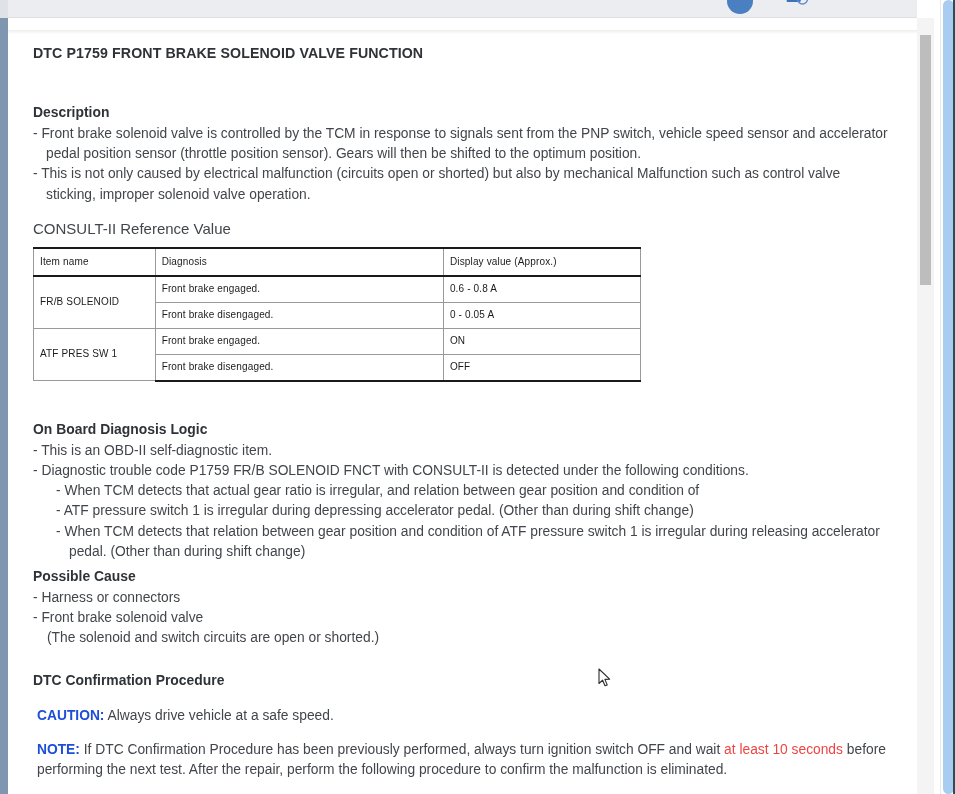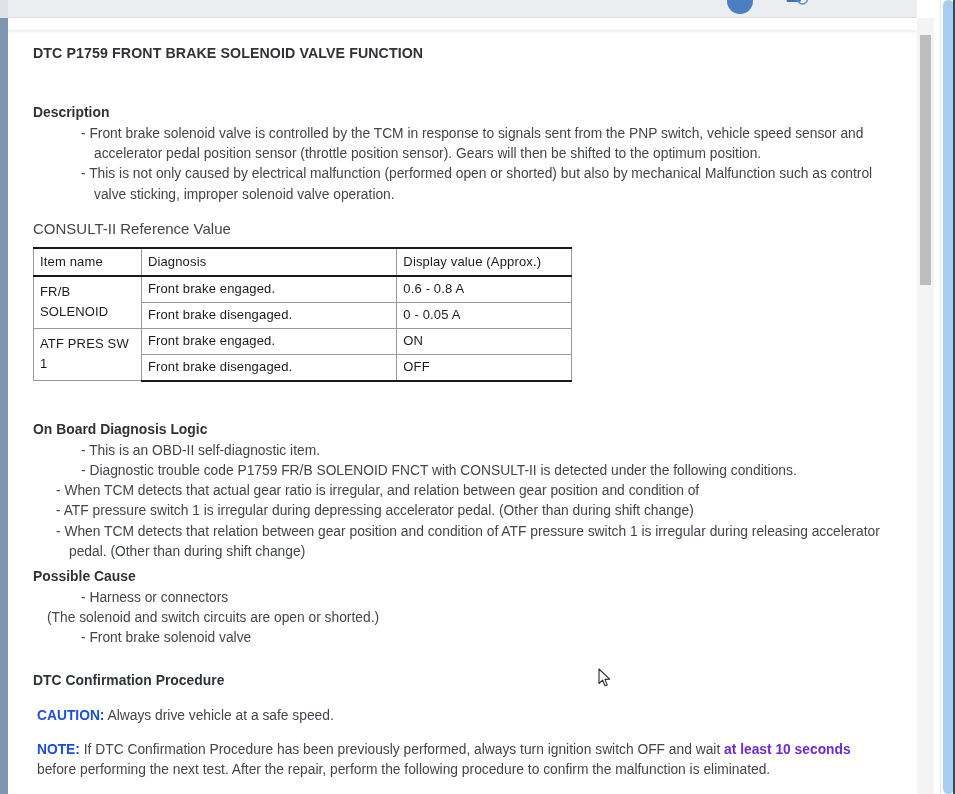--- a/index.html
+++ b/index.html
@@ -143,45 +143,45 @@
     margin-top: 30px;
     margin-bottom: 2px;
   }
 
   p.body-line {
     font-size: 13.8px;
     color: #42464b;
     line-height: 20.2px;
     margin: 0;
   }
-  p.body-line.indent1 { padding-left: 13px; text-indent: -13px; margin-left: 48px; }
+  p.body-line.indent1 { padding-left: 13px; text-indent: -13px; }
   p.body-line.indent2 { padding-left: 36px; text-indent: -13px; }
   p.body-line.indent-cont { padding-left: 14px; }
 
   p.plain-label {
     font-size: 15px;
     color: #42464b;
     margin: 0;
   }
 
   .spacer-sm { height: 14px; }
   .spacer-md { height: 27px; }
 
   .lead-label { font-weight: bold; color: #1d4ed8; }
-  .bold-inline { font-weight: bold; color: #6d28d9; }
+  .bold-inline { font-weight: normal; color: #ef4444; }
 
   
   .ref-table-wrap {
     margin-top: 8px;
     width: 539px;
   }
   table.ref-table {
     border-collapse: collapse;
-    width: 539px;
-    font-size: 13px;
+    width: 608px;
+    font-size: 10px;
     color: #1b1b1b;
     font-family: "Liberation Sans", sans-serif;
   }
   table.ref-table td {
     border: 1px solid #9a9a9a;
     padding: 2px 6px 3px 6px;
     height: 16px;
     vertical-align: middle;
     letter-spacing: 0.15px;
   }
@@ -232,21 +232,21 @@
     <div class="doc-top-shadow"></div>
 
     <div class="doc">
 
       <h1 class="doc-title">DTC P1759 FRONT BRAKE SOLENOID VALVE FUNCTION</h1>
 
       <div class="spacer-md"></div>
 
       <h2 class="sec-head" style="margin-top:12px">Description</h2>
       <p class="body-line indent1">-  Front brake solenoid valve is controlled by the TCM in response to signals sent from the PNP switch, vehicle speed sensor and accelerator pedal position sensor (throttle position sensor). Gears will then be shifted to the optimum position.</p>
-      <p class="body-line indent1">-  This is not only caused by electrical malfunction (performed open or shorted) but also by mechanical Malfunction such as control valve sticking, improper solenoid valve operation.</p>
+      <p class="body-line indent1">-  This is not only caused by electrical malfunction (circuits open or shorted) but also by mechanical Malfunction such as control valve sticking, improper solenoid valve operation.</p>
 
       <div class="spacer-sm"></div>
 
       <p class="plain-label">CONSULT-II Reference Value</p>
 
       <div class="ref-table-wrap">
         <table class="ref-table">
           <tbody>
             <tr class="head-row">
               <td class="col-item">Item name</td>
@@ -279,22 +279,22 @@
 
       <h2 class="sec-head" style="margin-top:37px">On Board Diagnosis Logic</h2>
       <p class="body-line indent1">-  This is an OBD-II self-diagnostic item.</p>
       <p class="body-line indent1">-  Diagnostic trouble code P1759 FR/B SOLENOID FNCT with CONSULT-II is detected under the following conditions.</p>
       <p class="body-line indent2">-  When TCM detects that actual gear ratio is irregular, and relation between gear position and condition of</p>
       <p class="body-line indent2">-  ATF pressure switch 1 is irregular during depressing accelerator pedal. (Other than during shift change)</p>
       <p class="body-line indent2">-  When TCM detects that relation between gear position and condition of ATF pressure switch 1 is irregular during releasing accelerator pedal. (Other than during shift change)</p>
 
       <h2 class="sec-head" style="margin-top:4px">Possible Cause</h2>
       <p class="body-line indent1">-  Harness or connectors</p>
+      <p class="body-line indent1">-  Front brake solenoid valve</p>
       <p class="body-line indent-cont">(The solenoid and switch circuits are open or shorted.)</p>
-      <p class="body-line indent1">-  Front brake solenoid valve</p>
 
       <h2 class="sec-head" style="margin-top:21px">DTC Confirmation Procedure</h2>
 
       <div class="spacer-sm"></div>
 
       <p class="body-line" style="padding-left:4px"><span class="lead-label">CAUTION:</span><span> Always drive vehicle at a safe speed.</span></p>
 
       <div class="spacer-sm"></div>
 
       <p class="body-line" style="padding-left:4px"><span class="lead-label">NOTE:</span><span> If DTC Confirmation Procedure has been previously performed, always turn ignition switch OFF and wait </span><span class="bold-inline">at least 10 seconds</span><span> before performing the next test. After the repair, perform the following procedure to confirm the malfunction is eliminated.</span></p>

